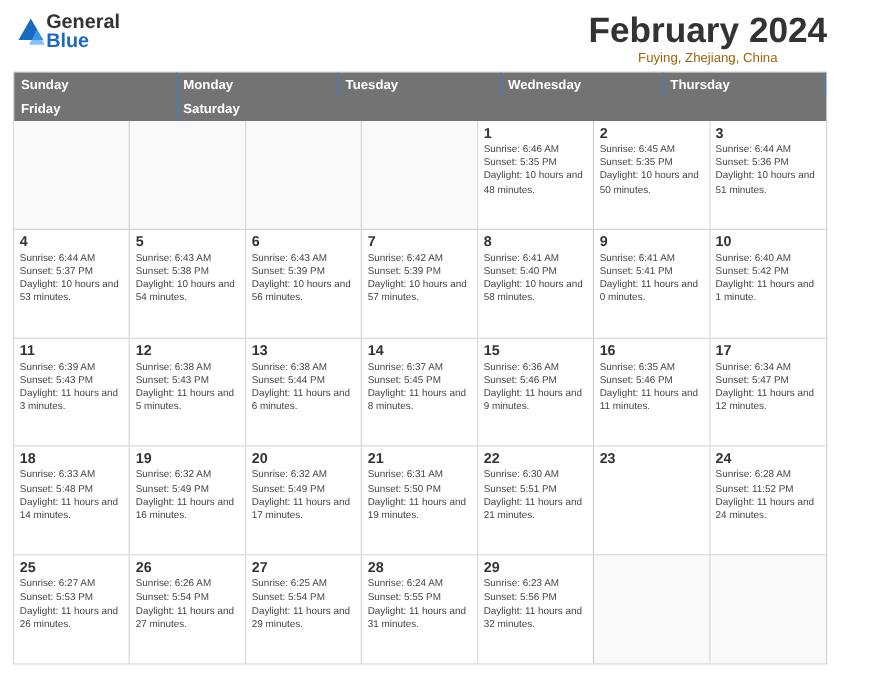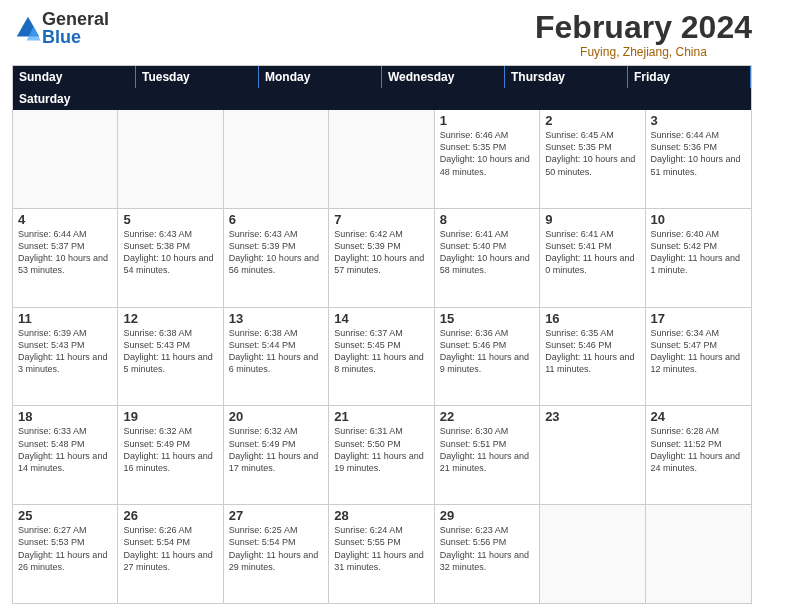--- a/index.html
+++ b/index.html
@@ -61,22 +61,22 @@
       color: #a16207;
     }
     .calendar {
       flex: 1;
       display: flex;
       flex-direction: column;
       border: 1px solid #ccc;
     }
     .cal-header {
       display: grid;
-      grid-template-columns: repeat(6, 1fr);
-      background: #0f172a;
+      grid-template-columns: repeat(5, 1fr);
+      background: #737373;
     }
     .cal-header-cell {
       color: #fff;
       font-weight: bold;
       font-size: 12px;
       padding: 4px 6px;
       text-align: left;
       border-right: 1px solid #3a7fcf;
     }
     .cal-header-cell:last-child { border-right: none; }
@@ -132,22 +132,22 @@
     </div>
     <div class="title-area">
       <div class="month-title">February 2024</div>
       <div class="location">Fuying, Zhejiang, China</div>
     </div>
   </div>
 
   <div class="calendar">
     <div class="cal-header" id="cal-header">
         <div class="cal-header-cell">Sunday</div>
+        <div class="cal-header-cell">Monday</div>
         <div class="cal-header-cell">Tuesday</div>
-        <div class="cal-header-cell">Monday</div>
         <div class="cal-header-cell">Wednesday</div>
         <div class="cal-header-cell">Thursday</div>
         <div class="cal-header-cell">Friday</div>
         <div class="cal-header-cell">Saturday</div>
       </div>
     <div class="cal-body" id="cal-body">
         <div class="cal-row">
           <div class="cal-cell empty"></div>
           <div class="cal-cell empty"></div>
           <div class="cal-cell empty"></div>

